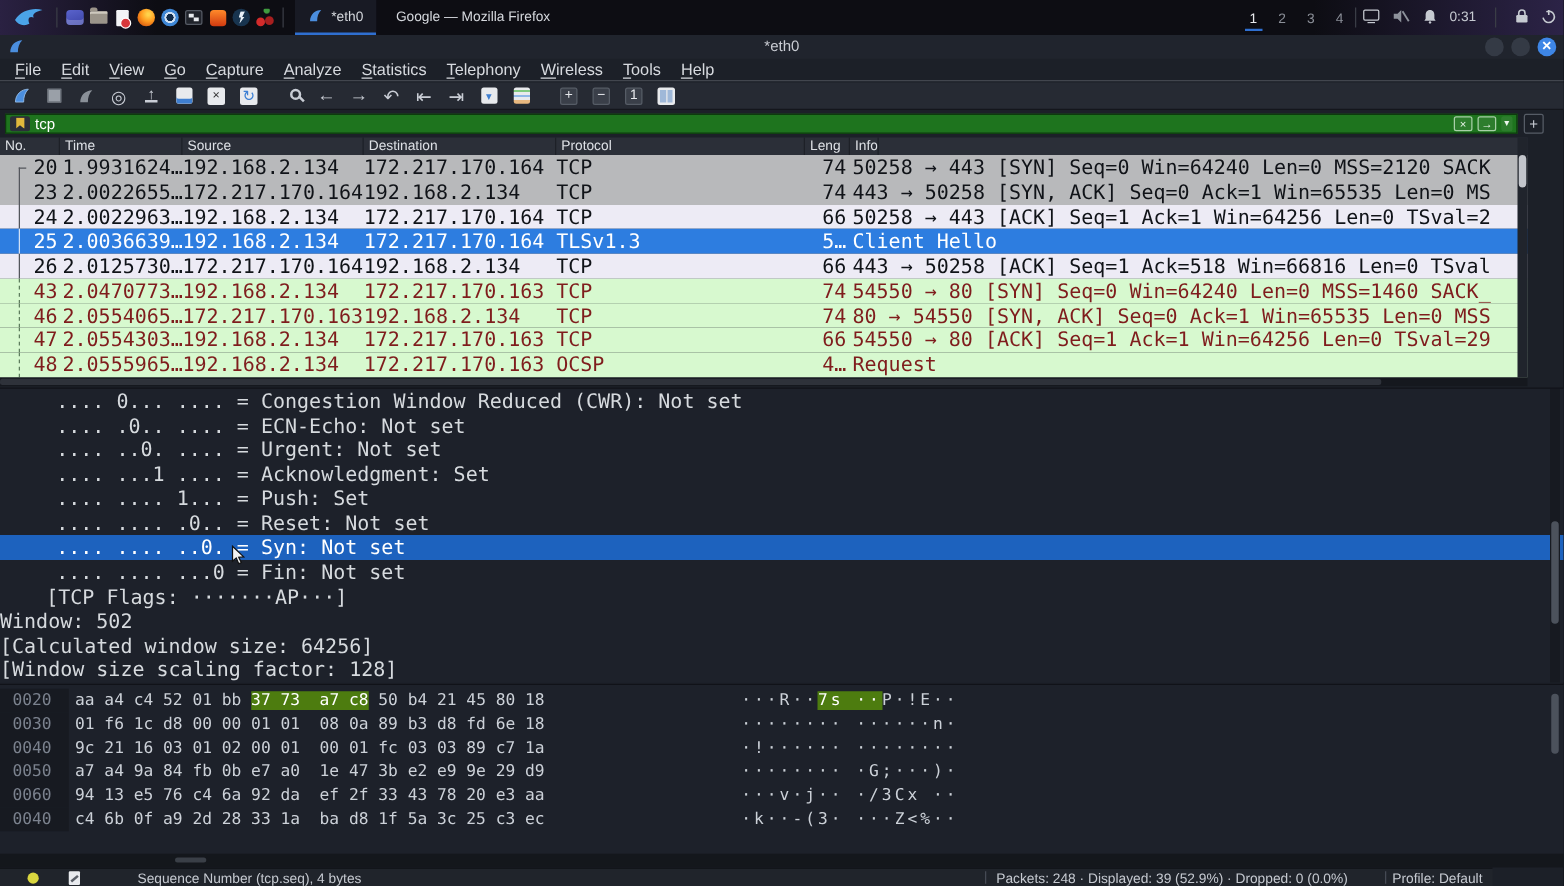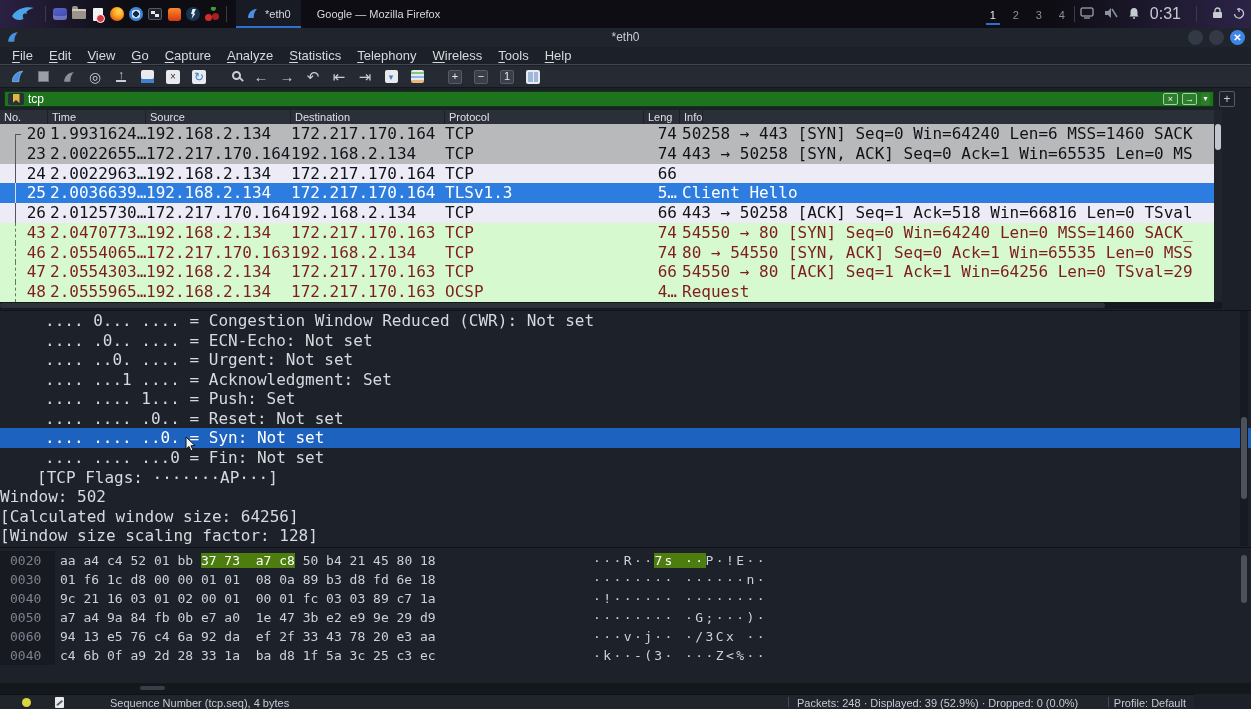--- a/index.html
+++ b/index.html
@@ -16,21 +16,21 @@
   .launcher{width:18px;height:24px;display:flex;align-items:center;justify-content:center;flex:none}
   .kali-btn{width:34px;height:26px;display:flex;align-items:center;justify-content:center;flex:none}
   #tasks{display:flex;align-items:center;height:28px;margin-left:4px}
   .task{display:flex;align-items:center;gap:6px;height:28px;padding:0 10px;max-width:150px;flex:none}
   .task.active{background:#181a24;box-shadow:inset 0 -2px 0 #2f6fd0}
   .task .tlabel{white-space:nowrap;overflow:hidden;font-size:11px;color:#d5d8dd}
   #ws{display:flex;align-items:center;gap:9px;margin-left:auto}
   .wsn{width:14px;text-align:center;color:#8b8f98;padding:6px 0 4px 0}
   .wsn.active{color:#e8eaee;box-shadow:inset 0 -2px 0 #2f6fd0}
   #tray{display:flex;align-items:center;gap:10px}
-  .clock{font-size:16px;color:#c6cad1}
+  .clock{font-size:11px;color:#c6cad1}
 
   
   .ln-desktop{width:14px;height:12px;border-radius:3px;background:linear-gradient(160deg,#5a63cc,#3c44a8);box-shadow:inset 0 -4px 0 rgba(255,255,255,.22)}
   .ln-folder{width:14px;height:10px;border-radius:1px;background:#9b948a;box-shadow:inset 0 2px 0 #cfc9bf;position:relative}
   .ln-folder::before{content:'';position:absolute;top:-3px;left:0;width:6px;height:3px;background:#9b948a;border-radius:2px 2px 0 0}
   .ln-doc{width:10px;height:13px;background:#f3f4f6;border-radius:1px;position:relative}
   .ln-doc::after{content:'';position:absolute;right:-2px;bottom:-2px;width:7px;height:7px;border-radius:50%;background:#d8363a;border:1px solid #fff}
   .ln-ff{width:14px;height:14px;border-radius:50%;background:radial-gradient(circle at 62% 32%,#ffd24a 8%,#ff9a1f 45%,#d4540f 85%)}
   .ln-chrome{width:14px;height:14px;border-radius:50%;background:radial-gradient(circle,#0f2a4a 0 28%,#cfe0f2 30% 44%,#3f87d6 46%)}
   .ln-shot{width:14px;height:12px;background:#20232b;border:1px solid #555a64;border-radius:2px;position:relative}
@@ -350,40 +350,41 @@
         </div>
       <div id="plist-rows">
           <div class="prow r-gray">
             <span class="mark m-start"></span>
             <span class="c-no">20</span>
             <span class="c-time">1.9931624…</span>
             <span class="c-src">192.168.2.134</span>
             <span class="c-dst">172.217.170.164</span>
             <span class="c-proto">TCP</span>
             <span class="c-len">74</span>
-            <span class="c-info">50258 → 443 [SYN] Seq=0 Win=64240 Len=6 MSS=1460 SACK</span>
+            <span class="c-info">50258 → 443 [SYN] Seq=0 Win=64240 Len=0 MSS=2120 SACK</span>
           </div>
           <div class="prow r-gray">
             <span class="mark m-cont"></span>
             <span class="c-no">23</span>
             <span class="c-time">2.0022655…</span>
             <span class="c-src">172.217.170.164</span>
             <span class="c-dst">192.168.2.134</span>
             <span class="c-proto">TCP</span>
             <span class="c-len">74</span>
             <span class="c-info">443 → 50258 [SYN, ACK] Seq=0 Ack=1 Win=65535 Len=0 MS</span>
           </div>
           <div class="prow r-white">
             <span class="mark m-cont"></span>
             <span class="c-no">24</span>
             <span class="c-time">2.0022963…</span>
             <span class="c-src">192.168.2.134</span>
             <span class="c-dst">172.217.170.164</span>
             <span class="c-proto">TCP</span>
             <span class="c-len">66</span>
+            <span class="c-info">50258 → 443 [ACK] Seq=1 Ack=1 Win=64256 Len=0 TSval=2</span>
           </div>
           <div class="prow r-selected">
             <span class="mark m-cont"></span>
             <span class="c-no">25</span>
             <span class="c-time">2.0036639…</span>
             <span class="c-src">192.168.2.134</span>
             <span class="c-dst">172.217.170.164</span>
             <span class="c-proto">TLSv1.3</span>
             <span class="c-len">5…</span>
             <span class="c-info">Client Hello</span>

